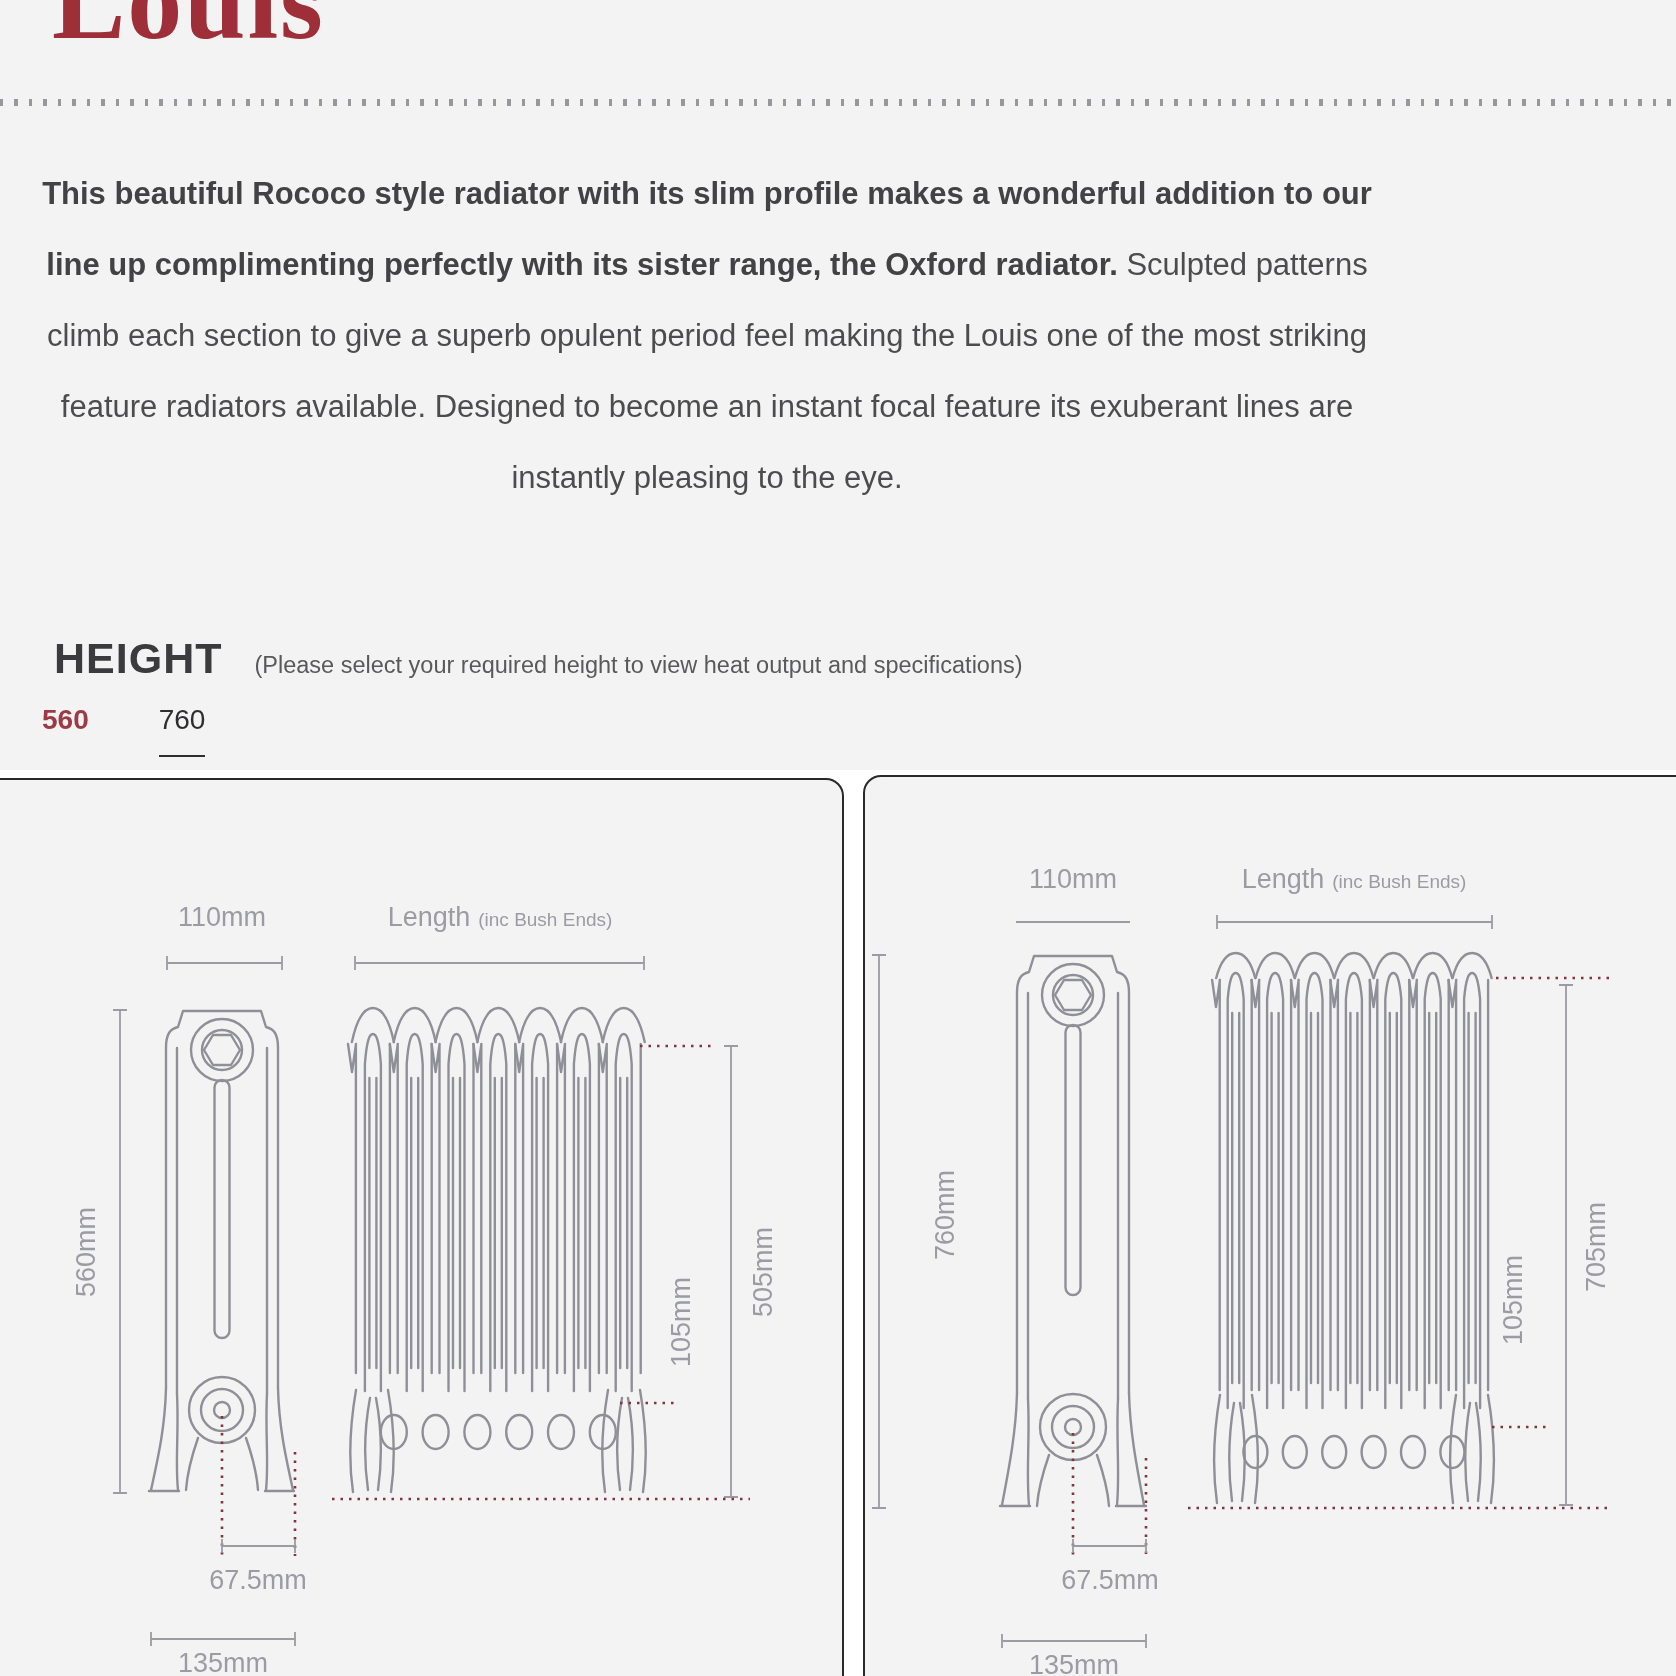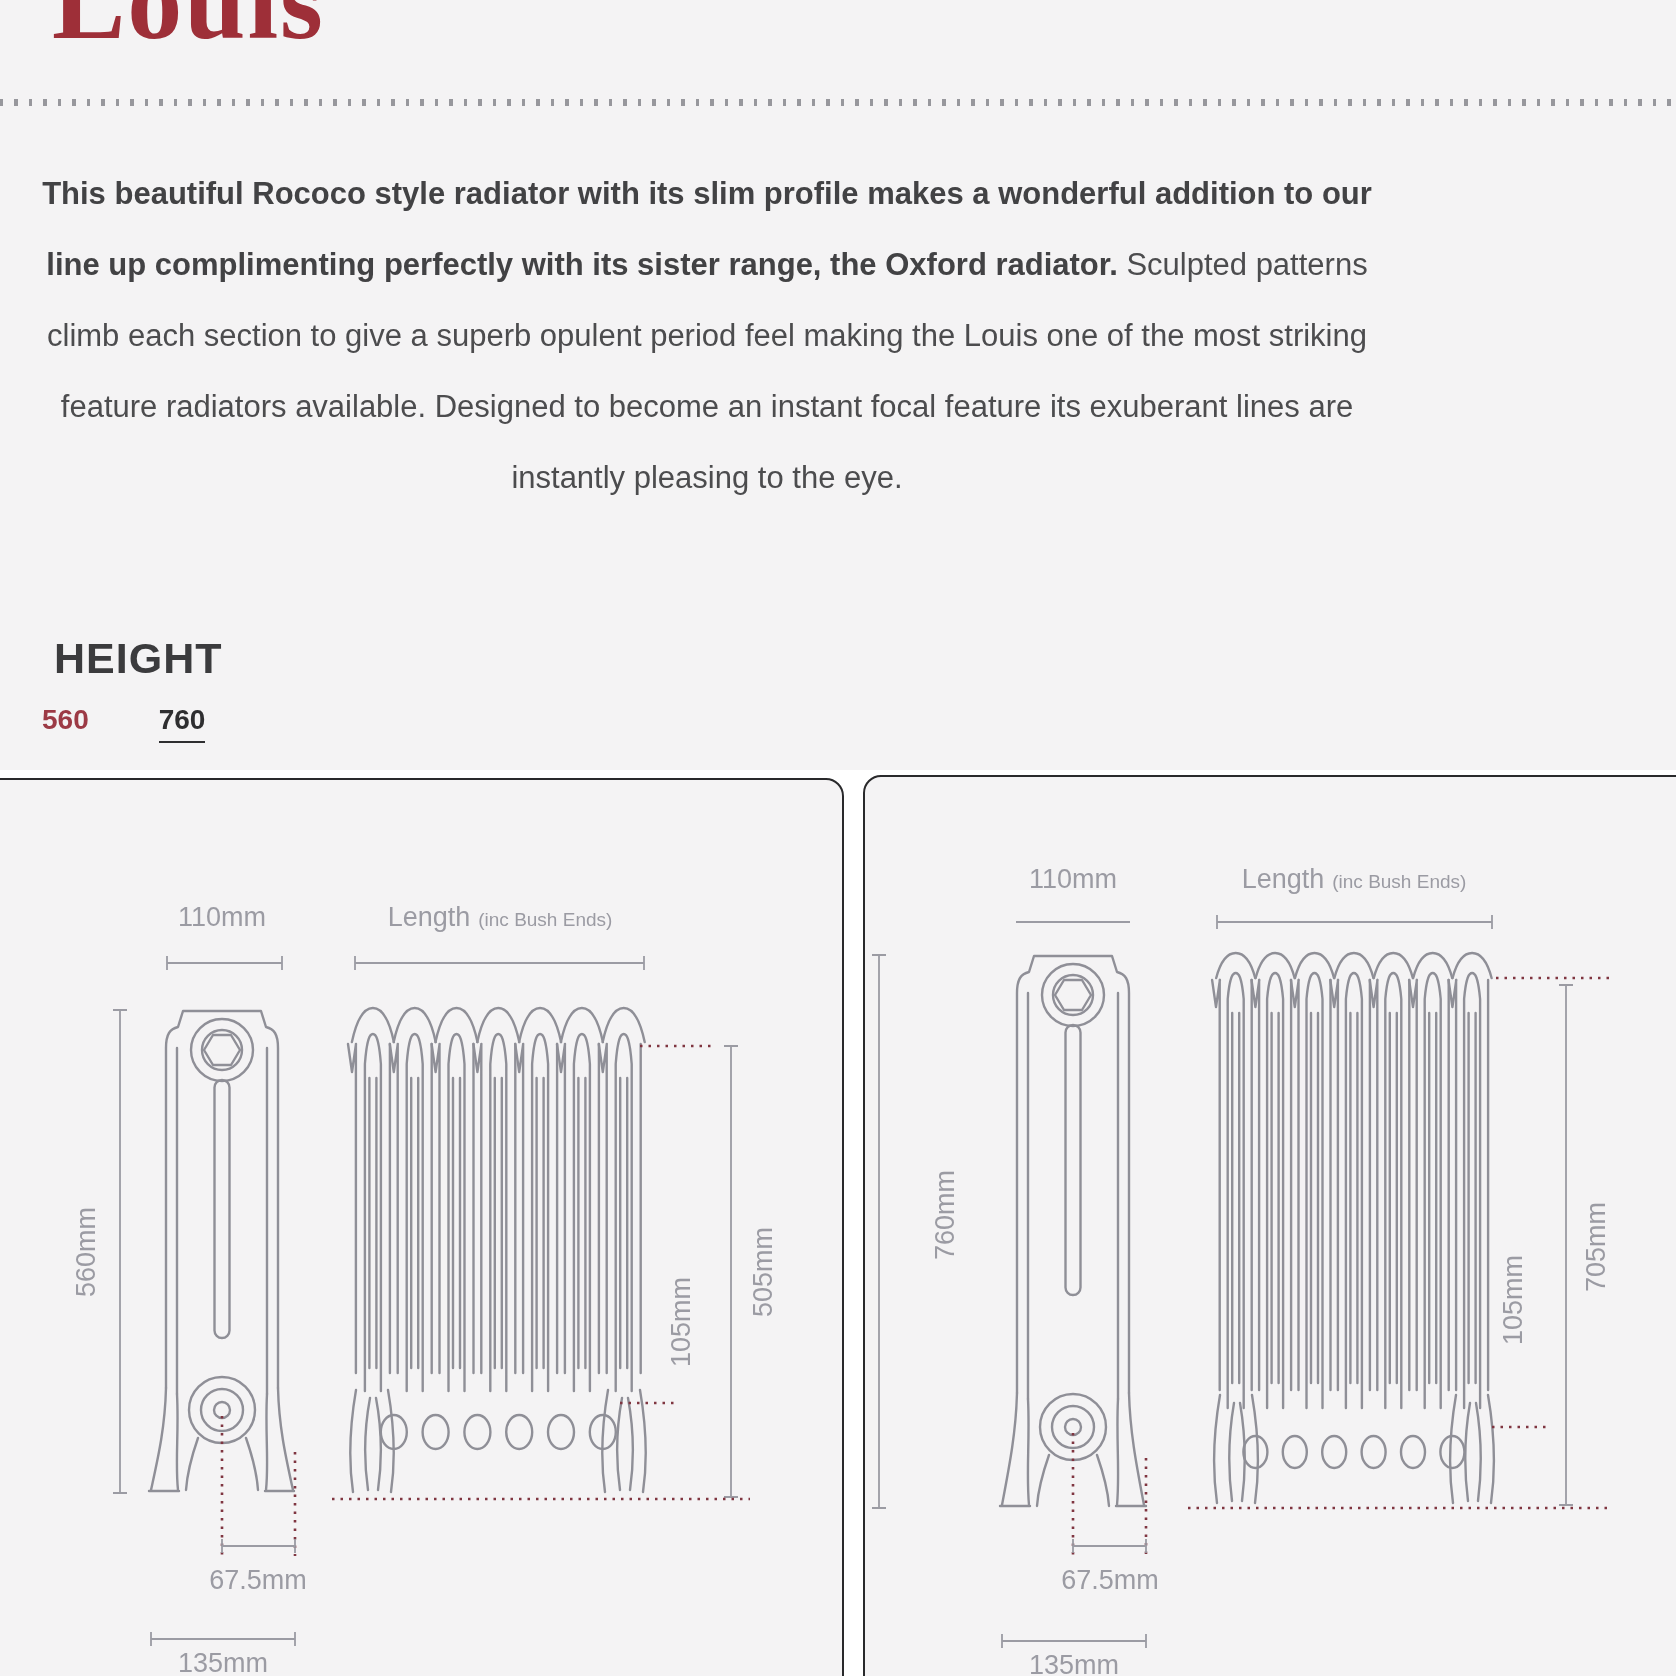--- a/index.html
+++ b/index.html
@@ -13,21 +13,21 @@
            background:repeating-linear-gradient(90deg,#97979c 0 3.5px,transparent 3.5px 14.5px);}
   .intro{position:absolute;left:42px;top:158px;width:1330px;margin:0;
          font-size:31px;line-height:71px;color:#4c4c4e;}
   .intro .lead{font-weight:700;color:#424244;}
   .height-row{position:absolute;left:42px;top:622px;display:flex;align-items:baseline;gap:20px;}
   .height-heading{margin:12px;font-size:43px;font-weight:700;color:#3b3b3d;letter-spacing:1px;}
   .height-hint{font-size:23.5px;color:#59595b;}
   .options{position:absolute;left:42px;top:704px;display:flex;gap:70px;align-items:baseline;}
   .opt{font-size:28px;text-decoration:none;cursor:pointer;}
   .opt.selected{color:#9c3a45;font-weight:700;}
-  .opt.link{color:#2e2e30;font-weight:700;border-bottom:2px solid #2e2e30;padding-bottom:5px;}
+  .opt.link{color:#2e2e30;font-weight:400;border-bottom:2px solid #2e2e30;padding-bottom:19px;}
   
   .panel{position:absolute;background:#f4f3f4;border:2px solid #29292b;border-radius:18px;}
   .panel-left{left:-22px;top:778px;width:862px;height:980px;}
   .panel-right{left:863px;top:775px;width:880px;height:985px;}
   
   .overlay{position:absolute;left:0;top:0;pointer-events:none;}
   .ln{stroke:#8f8f97;stroke-width:2.4;fill:none;stroke-linecap:round;stroke-linejoin:round;}
   .dim{stroke:#9b9ba3;stroke-width:1.8;fill:none;stroke-linecap:butt;}
   .red{stroke:#7f3540;stroke-width:2.6;fill:none;stroke-dasharray:2.5 6;}
   .lbl{fill:#9b9ba3;font-family:"Liberation Sans",sans-serif;font-size:27px;text-anchor:middle;}
@@ -37,20 +37,21 @@
 <body>
 
 <div class="page">
 
   <div class="top-section">
     <h1 class="title">Louis</h1>
     <div class="divider"></div>
     <p class="intro"><span class="lead">This beautiful Rococo style radiator with its slim profile makes a wonderful addition to our line up complimenting perfectly with its sister range, the Oxford radiator.</span><span> Sculpted patterns climb each section to give a superb opulent period feel making the Louis one of the most striking feature radiators available. Designed to become an instant focal feature its exuberant lines are instantly pleasing to the eye.</span></p>
     <div class="height-row">
       <h2 class="height-heading">HEIGHT</h2>
+      <span class="height-hint">(Please select your required height to view heat output and specifications)</span>
     </div>
     <div class="options">
       <a class="opt selected">560</a>
       <a class="opt link">760</a>
     </div>
   </div>
 
   <div class="panel panel-left"></div>
   <div class="panel panel-right"></div>
 

